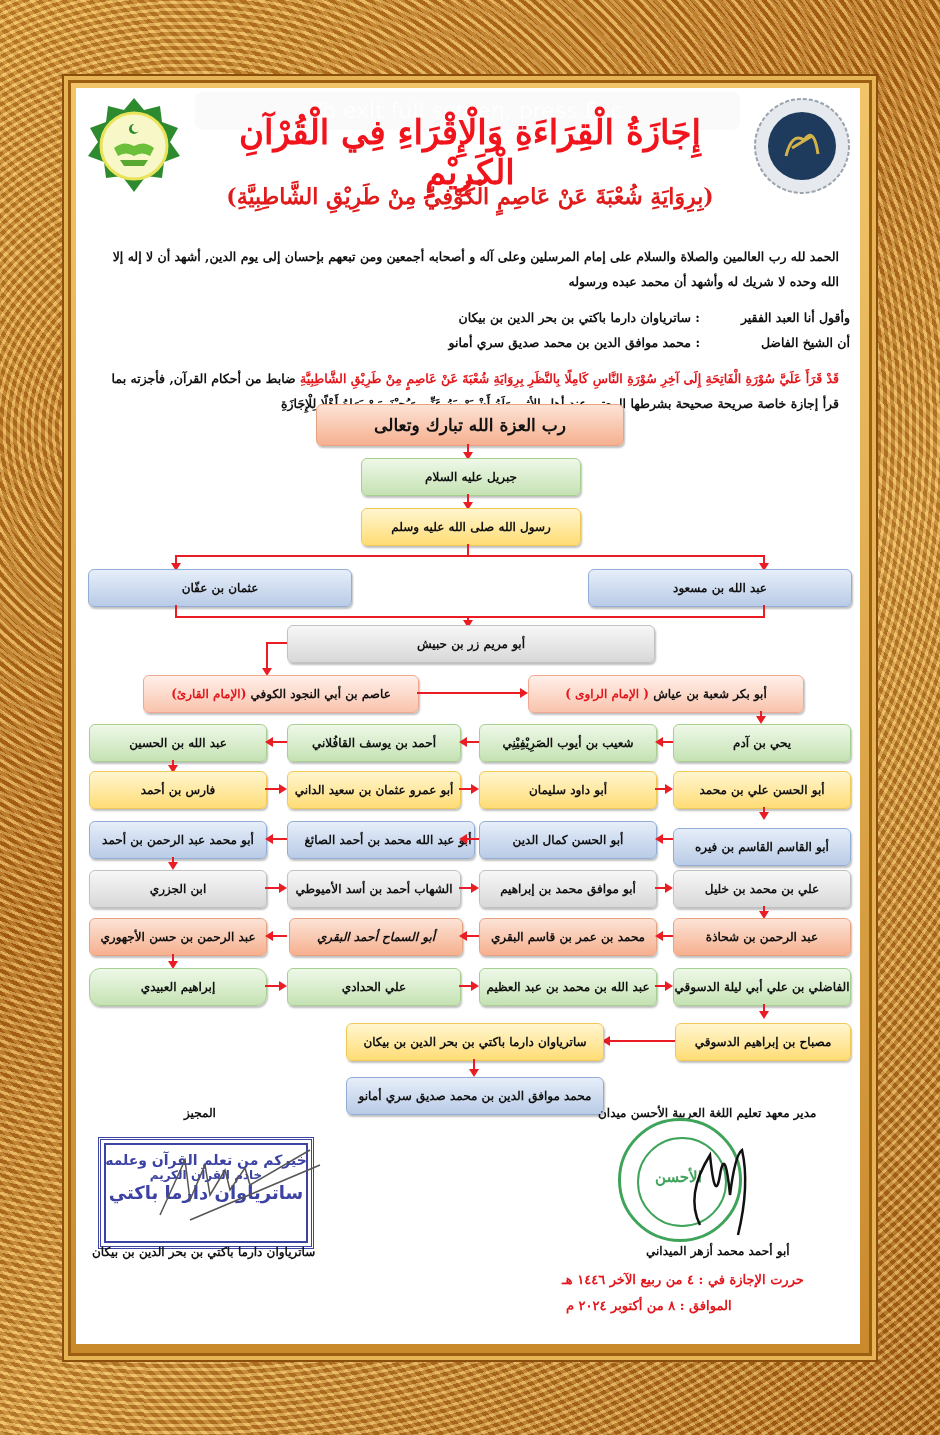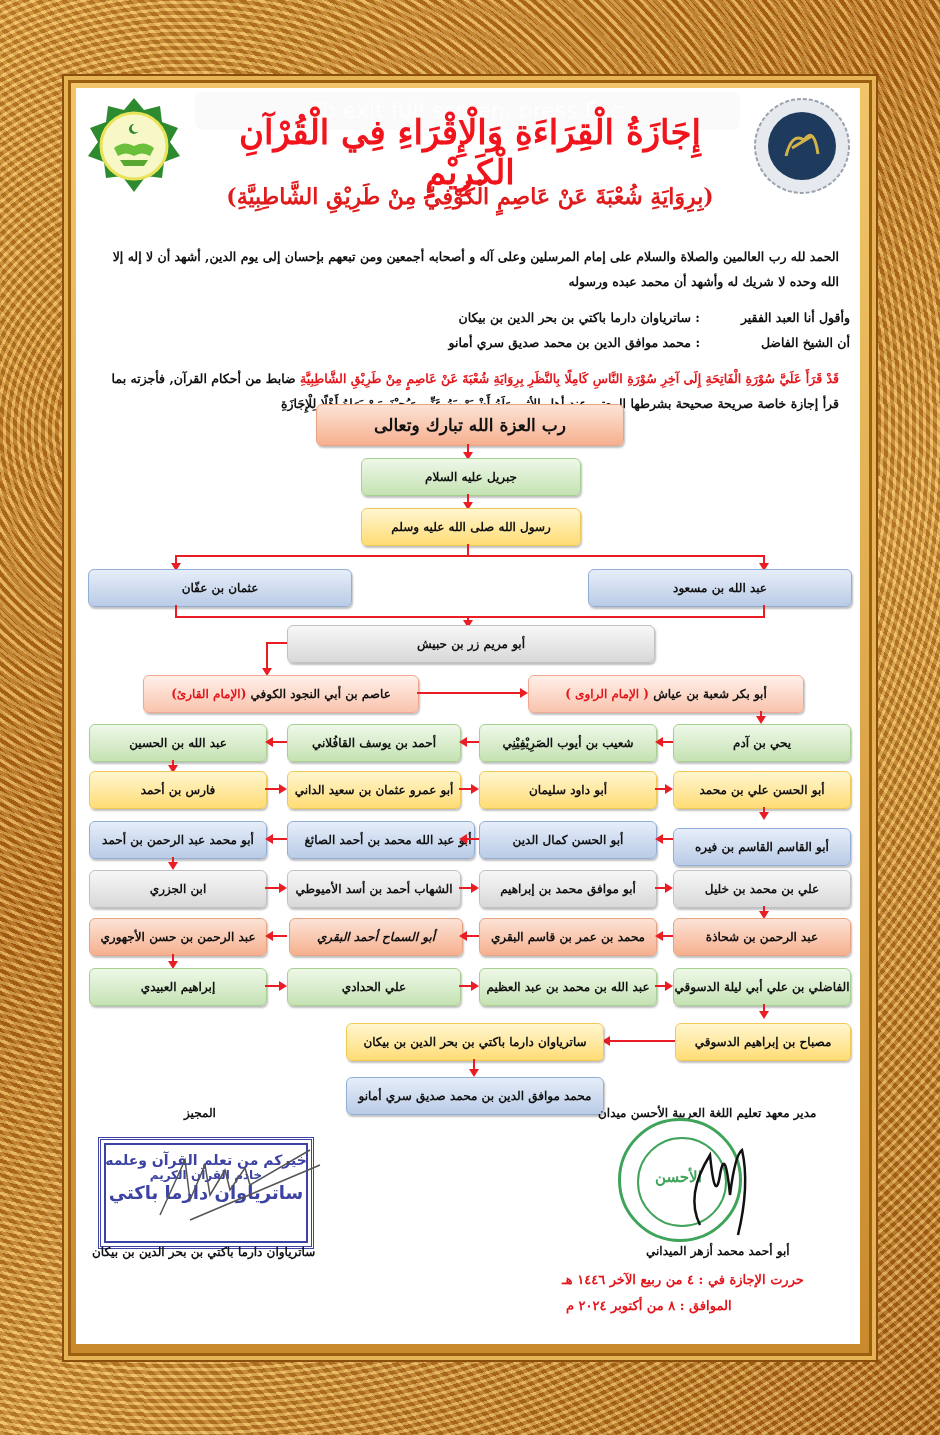--- a/index.html
+++ b/index.html
@@ -185,21 +185,21 @@
 <div class="line" style="left:466px;top:935px;width:13px;height:2px;"></div>
 <div class="arr-l" style="left:459px;top:931px;"></div>
 <div class="line" style="left:272px;top:935px;width:15px;height:2px;"></div>
 <div class="arr-l" style="left:265px;top:931px;"></div>
 <div class="line" style="left:172px;top:954px;width:2px;height:10px;"></div>
 <div class="arr-d" style="left:168px;top:961px;"></div>
 
 <div class="box c-green" style="left:673px;top:968px;width:176px;height:36px;">الفاضلي بن علي أبي ليلة الدسوقي</div>
 <div class="box c-green" style="left:479px;top:968px;width:176px;height:36px;">عبد الله بن محمد بن عبد العظيم</div>
 <div class="box c-green" style="left:287px;top:968px;width:172px;height:36px;">علي الحدادي</div>
-<div class="box c-green" style="left:89px;top:968px;width:176px;height:36px;">إبراهيم العبيدي</div>
+<div class="box c-green" style="left:89px;top:968px;width:176px;height:36px;border-radius:11px;">إبراهيم العبيدي</div>
 <div class="line" style="left:265px;top:985px;width:14px;height:2px;"></div>
 <div class="arr-r" style="left:279px;top:981px;"></div>
 <div class="line" style="left:459px;top:985px;width:12px;height:2px;"></div>
 <div class="arr-r" style="left:471px;top:981px;"></div>
 <div class="line" style="left:655px;top:985px;width:10px;height:2px;"></div>
 <div class="arr-r" style="left:665px;top:981px;"></div>
 <div class="line" style="left:763px;top:1004px;width:2px;height:10px;"></div>
 <div class="arr-d" style="left:759px;top:1011px;"></div>
 
 <div class="box c-yellow" style="left:675px;top:1023px;width:174px;height:36px;">مصباح بن إبراهيم الدسوقي</div>

